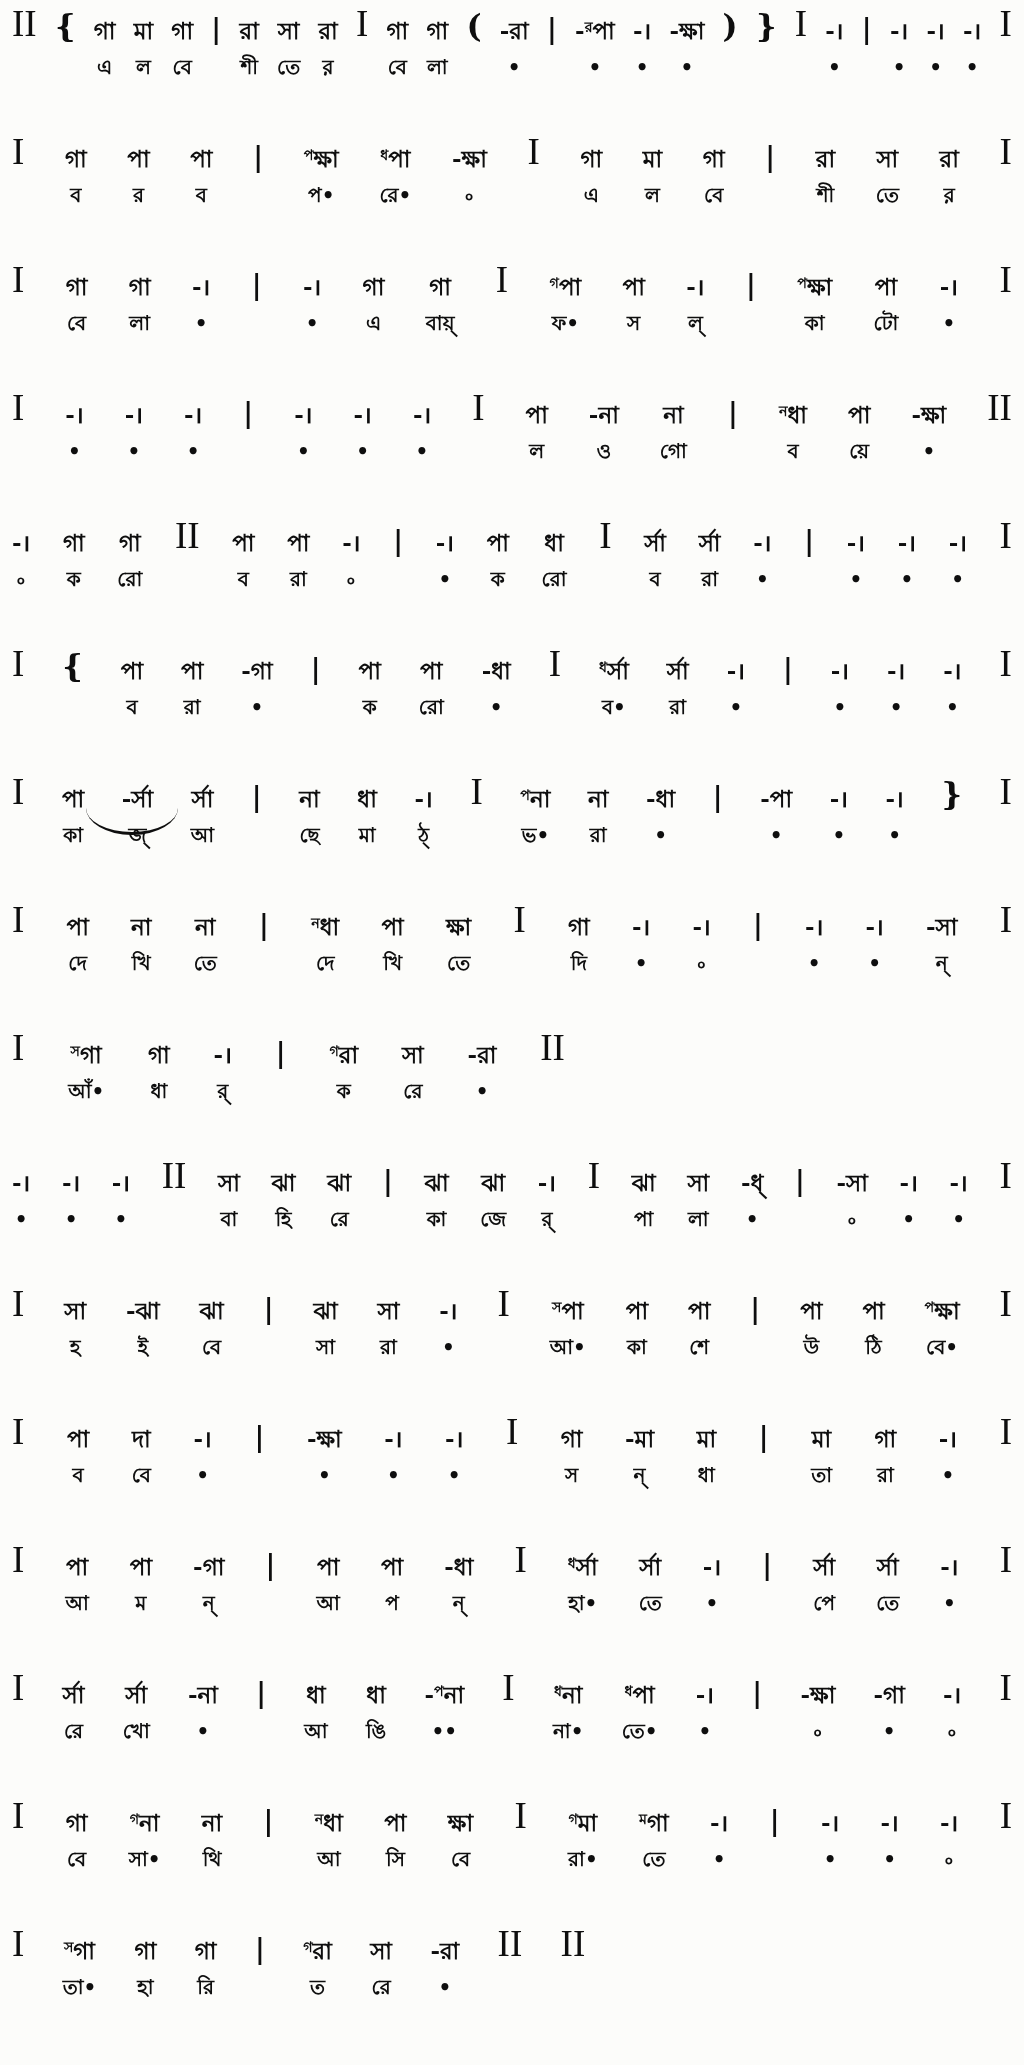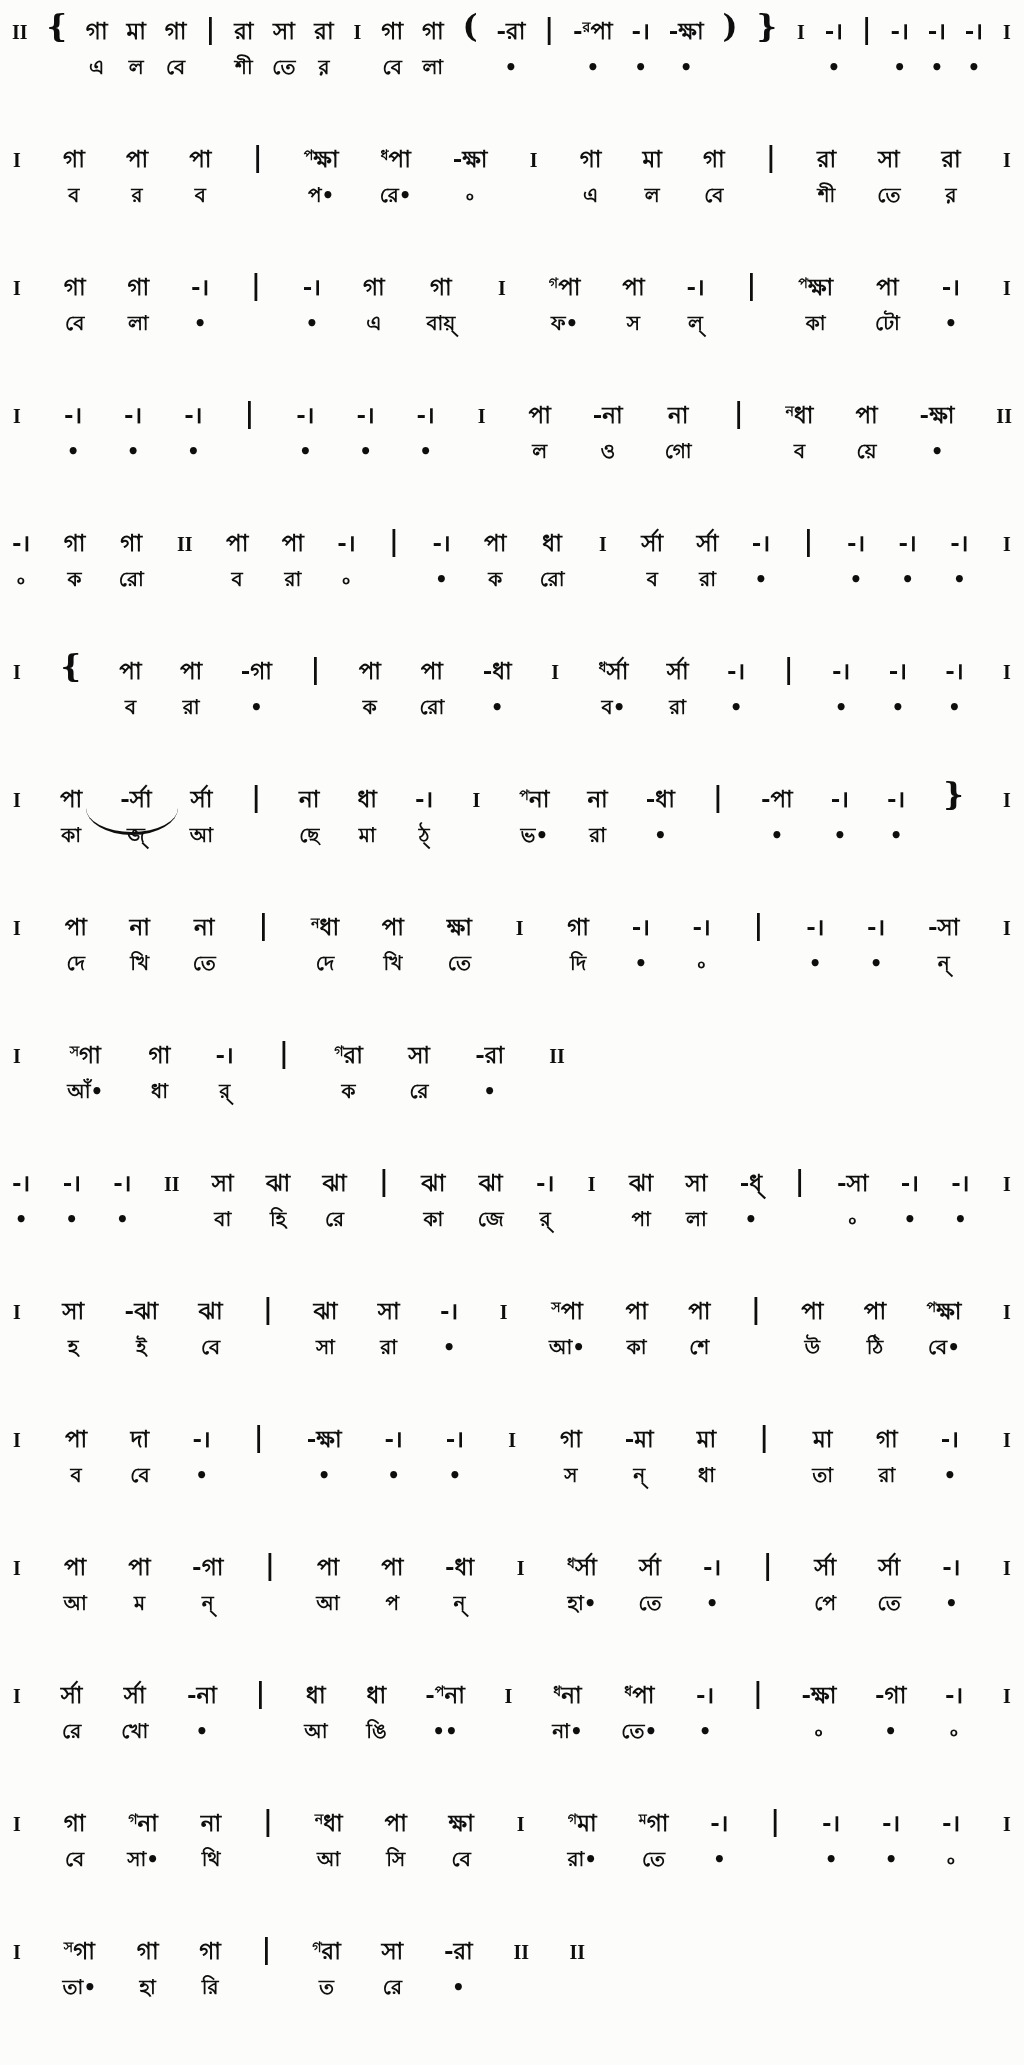--- a/index.html
+++ b/index.html
@@ -15,21 +15,21 @@
   }
   .cell{display:flex;flex-direction:column;align-items:center;min-width:10px;}
   .note{
     font-size:23px;font-weight:bold;line-height:1;height:32px;
     display:flex;align-items:flex-end;white-space:nowrap;letter-spacing:0;
   }
   .sup{font-size:62%;position:relative;top:-8px;font-weight:bold;}
   .lyric{
     font-size:20px;font-weight:bold;line-height:1;margin-top:15px;white-space:nowrap;
   }
-  .bigbar .note{font-size:20px;font-weight:700;font-family:"Liberation Serif",serif;}
+  .bigbar .note{font-size:37px;font-weight:400;font-family:"Liberation Serif",serif;}
   .thinbar .note{font-size:27px;font-weight:600;}
   .brace .note{font-size:32px;font-weight:600;}
   .slur{
     position:absolute;top:30px;height:24px;
     border-bottom:3px solid #0e0e0e;
     border-radius:0 0 50% 50% / 0 0 100% 100%;
   }
 </style>
 </head>
 <body>

